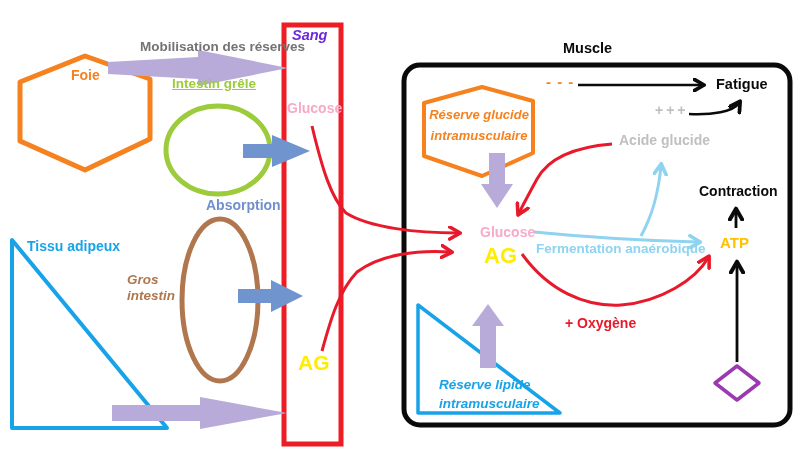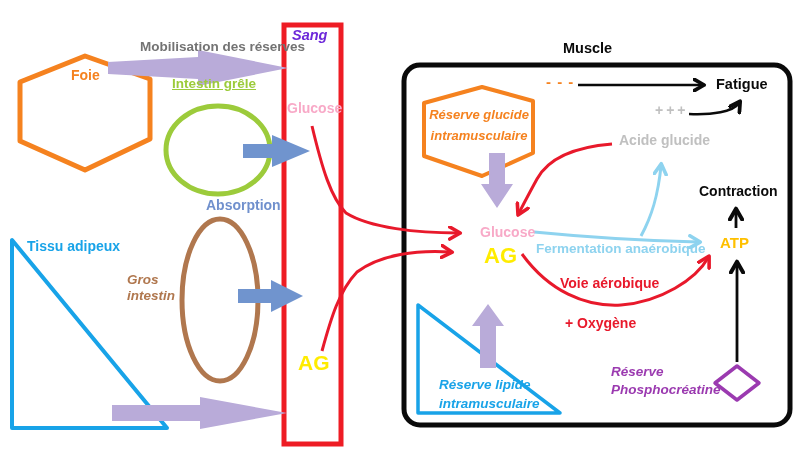--- a/index.html
+++ b/index.html
@@ -99,26 +99,21 @@
     <span>Réserve glucide</span>
     <span>intramusculaire</span>
   </div>
   <div class="lbl c-orange" style="left:546px;top:74px;font-size:15px;letter-spacing:1px;">- - -</div>
   <div class="lbl c-black" style="left:716px;top:77px;font-size:14.5px;">Fatigue</div>
   <div class="lbl c-gray" style="left:655px;top:103px;letter-spacing:3px;">+++</div>
   <div class="lbl c-gray" style="left:619px;top:133px;">Acide glucide</div>
   <div class="lbl c-pink" style="left:480px;top:225px;">Glucose</div>
   <div class="lbl c-yellow" style="left:484px;top:248px;font-size:22px;">AG</div>
   <div class="lbl c-cyan" style="left:536px;top:241px;font-size:13.5px;">Fermentation anaérobique</div>
-  <div class="lbl c-red" style="left:560px;top:276px;">Voie aérobique</div>
   <div class="lbl c-red" style="left:565px;top:316px;">+ Oxygène</div>
   <div class="lbl c-gold" style="left:720px;top:235px;font-size:15px;">ATP</div>
   <div class="lbl c-black" style="left:699px;top:184px;">Contraction</div>
   <div class="lbl c-blue two-line" style="left:419px;top:375px;font-size:13.5px;line-height:19px;padding-left:20px;">
     <span>Réserve lipide</span>
     <span>intramusculaire</span>
   </div>
-  <div class="lbl c-purple two-line" style="left:611px;top:363px;font-size:13.5px;line-height:18px;">
-    <span>Réserve</span>
-    <span>Phosphocréatine</span>
-  </div>
 
 </div>
 
 </body></html>

